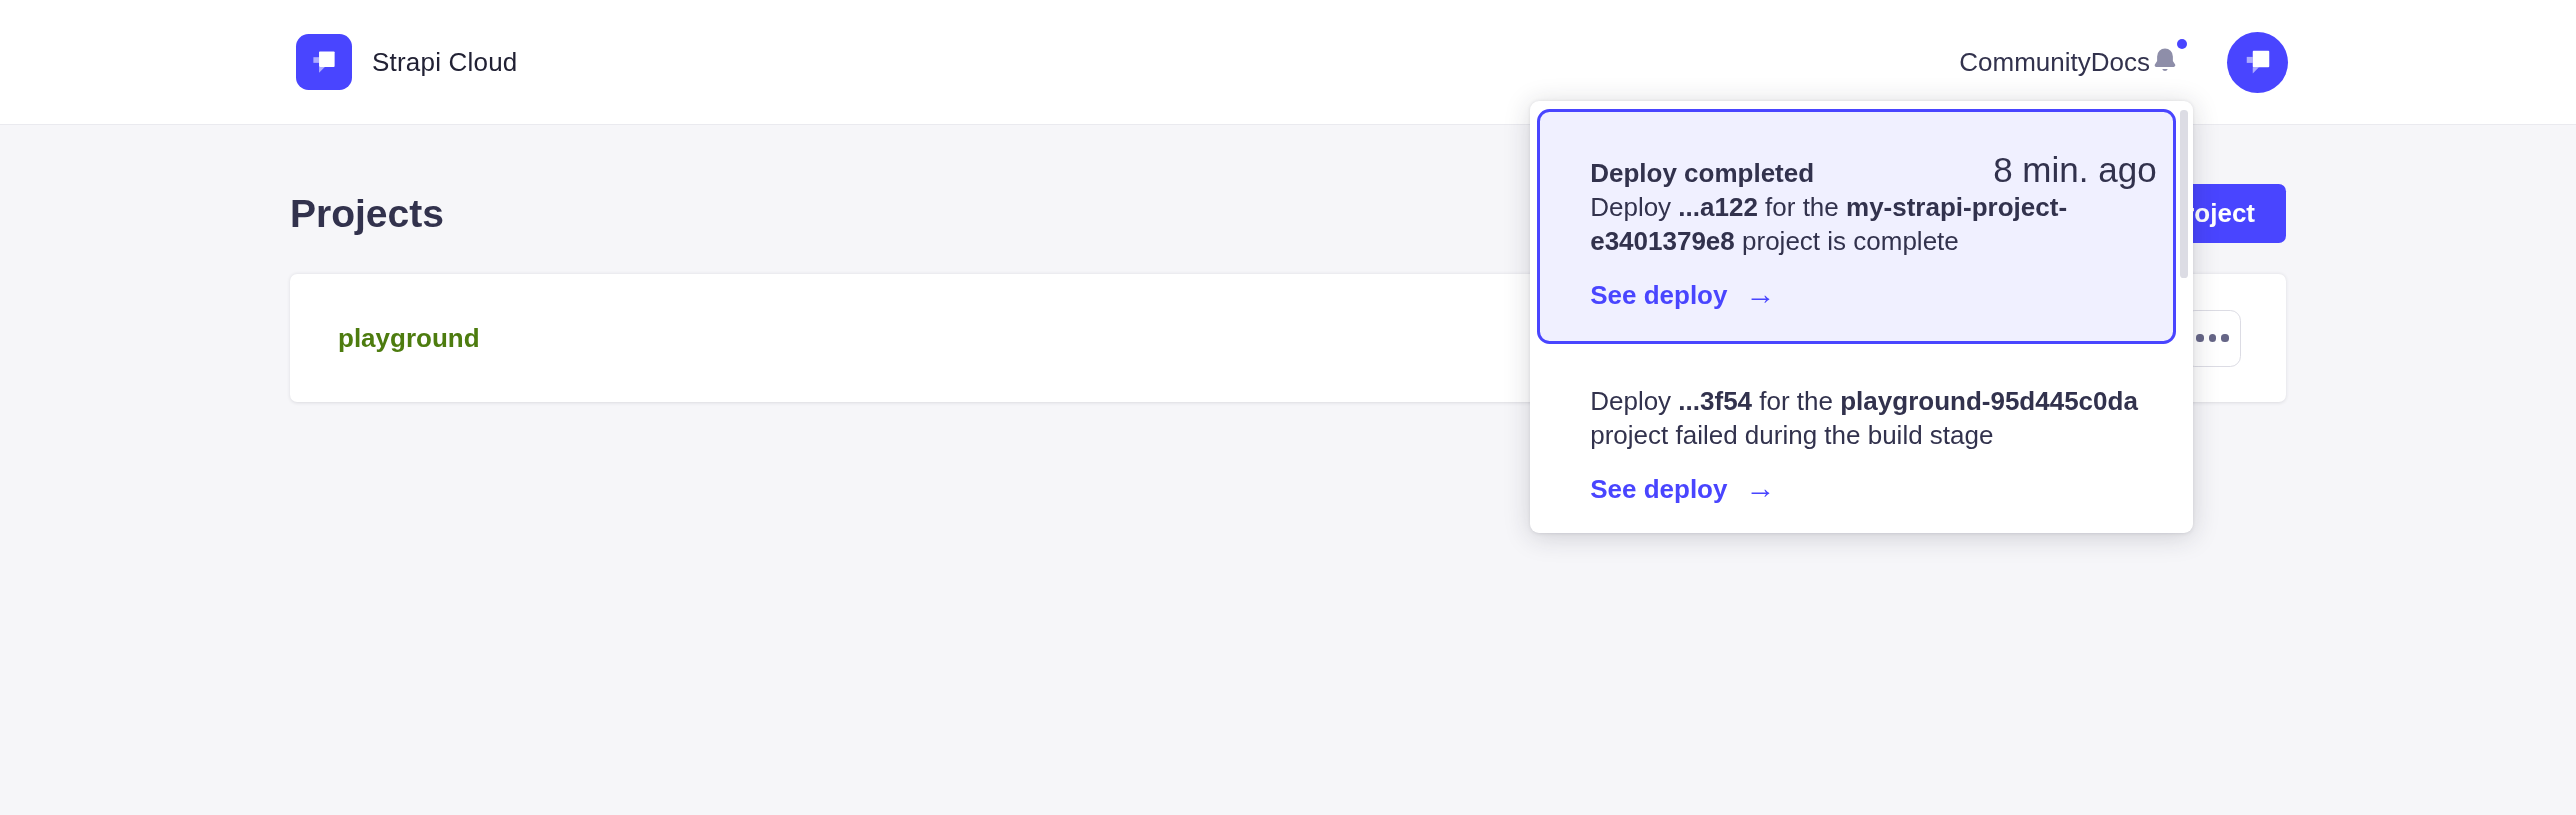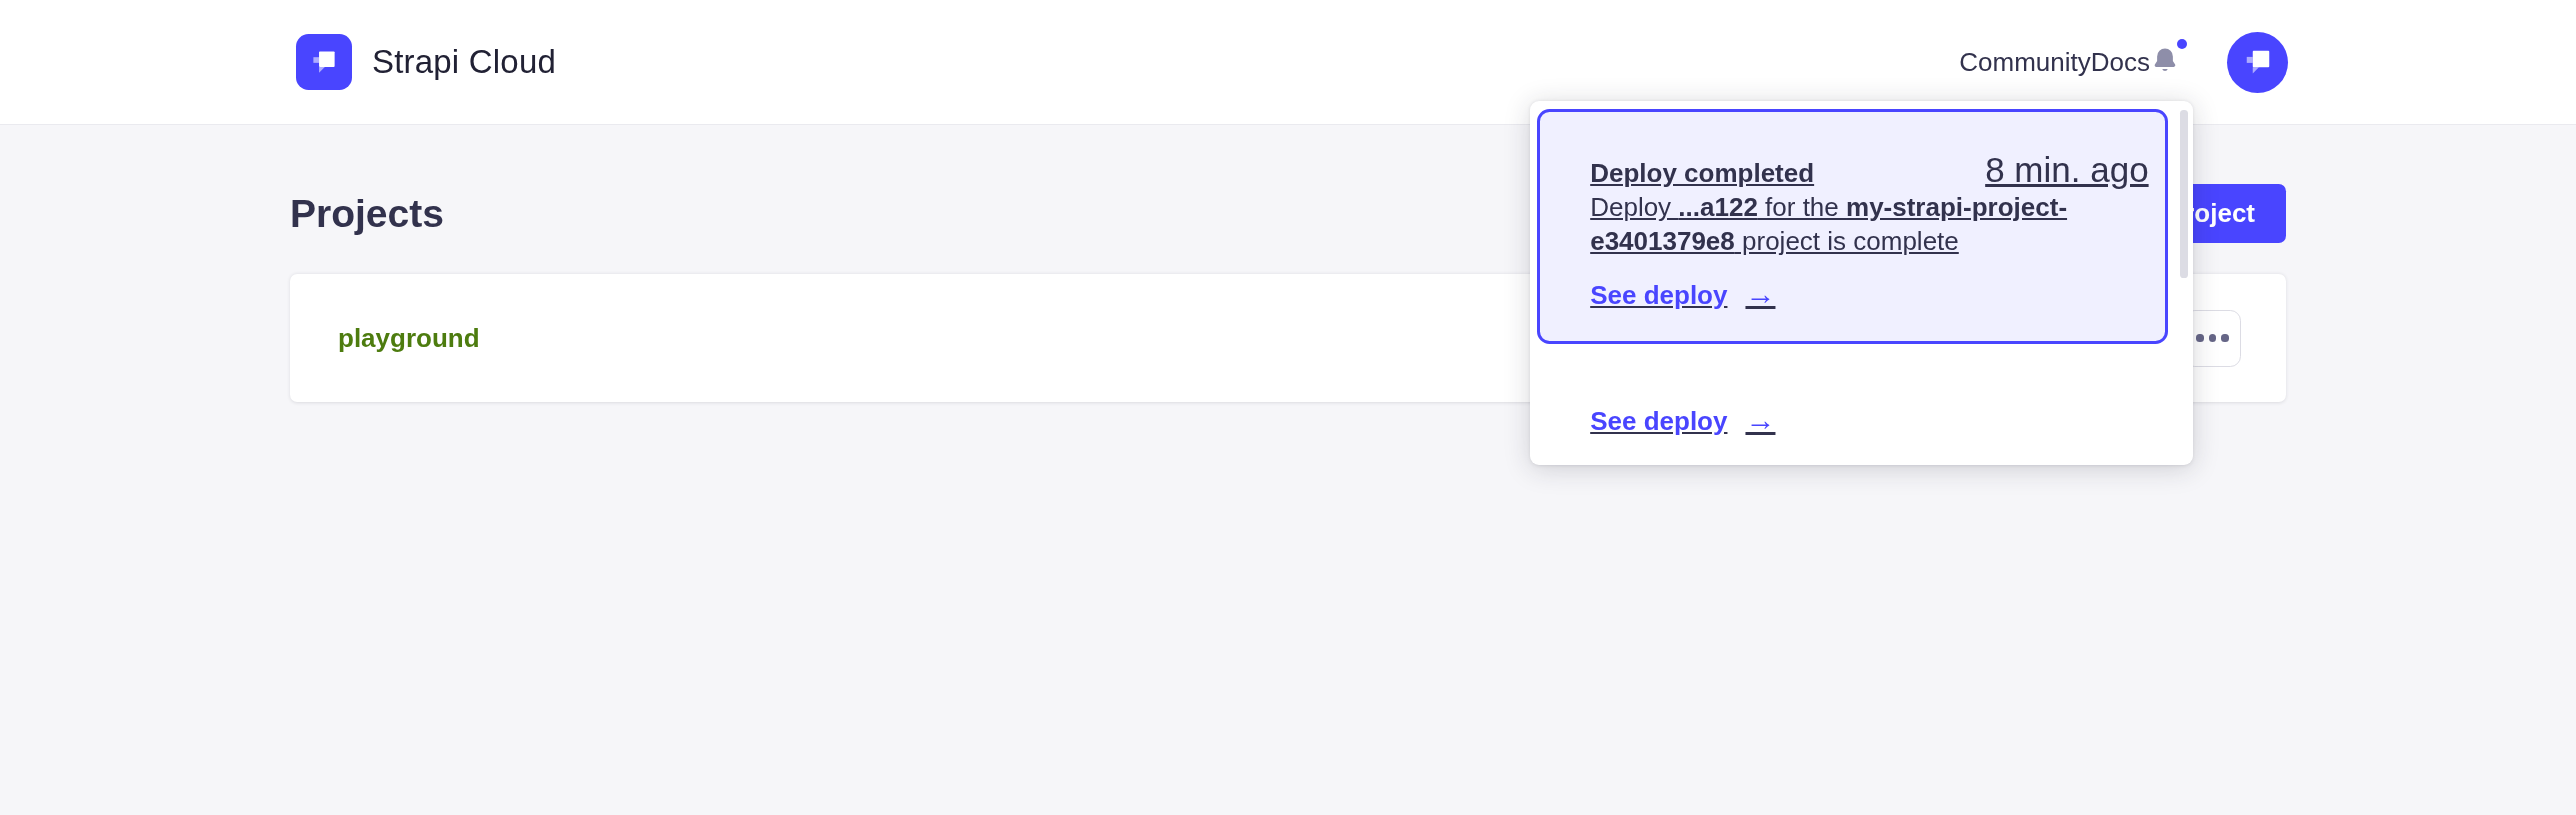--- a/index.html
+++ b/index.html
@@ -15,21 +15,21 @@
   .navbar {
     height:125px; background:#FFFFFF; border-bottom:1.8px solid #EAEAEF;
     display:flex; align-items:center; padding:0 288px 0 296px;
     position:relative; z-index:1;
   }
   .brand { display:flex; align-items:center; gap:20px; }
   .logo-tile {
     width:56px; height:56px; border-radius:12.5px; background:#4945FF;
     display:flex; align-items:center; justify-content:center;
   }
-  .brand-name { font-size:33px; font-weight:500; color:#212134; letter-spacing:0.2px; }
+  .brand-name { font-size:26px; font-weight:500; color:#212134; letter-spacing:0.2px; }
   .nav-right { margin-left:auto; display:flex; align-items:center; }
   .nav-link { font-size:26px; color:#32324D; cursor:pointer; }
   .nav-link.community { }
   .nav-link.docs { }
   .bell-wrap { position:relative; margin-right:47px; width:30px; height:34px; cursor:pointer; }
   .bell-dot {
     position:absolute; top:-6.3px; right:-7.2px; width:10.7px; height:10.7px;
     border-radius:50%; background:#4945FF;
   }
   .avatar {
@@ -59,21 +59,21 @@
     width:57px; height:57px; background:#FFFFFF; border:1.8px solid #DCDCE4;
     border-radius:10.7px; display:flex; align-items:center; justify-content:center;
     gap:5.4px; cursor:pointer;
   }
   .dot { width:7.2px; height:7.2px; border-radius:50%; background:#666687; }
   
   .popover {
     position:absolute; left:1530px; top:101px; width:663px;
     background:#FFFFFF; border-radius:9px;
     box-shadow:0 3.6px 27px rgba(33,33,52,.18), 0 0.9px 3.6px rgba(33,33,52,.1);
-    padding:8px 12px 9px 0; z-index:50;text-decoration:underline;
+    padding:8px 4px 9px 0; z-index:50;
   }
   .scroll-thumb {
     position:absolute; right:5.4px; top:9px; width:7.2px; height:168px;
     background:#DCDCE4; border-radius:3.6px;
   }
   .notif {
     border:3.6px solid transparent; border-radius:12.5px;
     margin:0 13.4px 7.2px 7.2px; padding:30px 16px 7.2px 50px; cursor:pointer;
   }
   .notif.unread {
@@ -152,20 +152,21 @@
       <span class="notif-time">8 min. ago</span>
     </div>
     <div class="notif-body"><span>Deploy </span><b>...a122</b><span> for the </span><b>my-strapi-project-e3401379e8</b><span> project is complete</span></div>
     <a class="notif-link">
       <span>See deploy</span>
       <span class="arrow-glyph">→</span>
     </a>
   </div>
 
   <div class="notif">
+    <div class="notif-body"><span>Deploy </span><b>...3f54</b><span> for the </span><b>playground-95d445c0da</b><span> project failed during the build stage</span></div>
     <a class="notif-link">
       <span>See deploy</span>
       <span class="arrow-glyph">→</span>
     </a>
   </div>
 </div>
   <div class="scroll-thumb"></div>
 </div>
 
 

